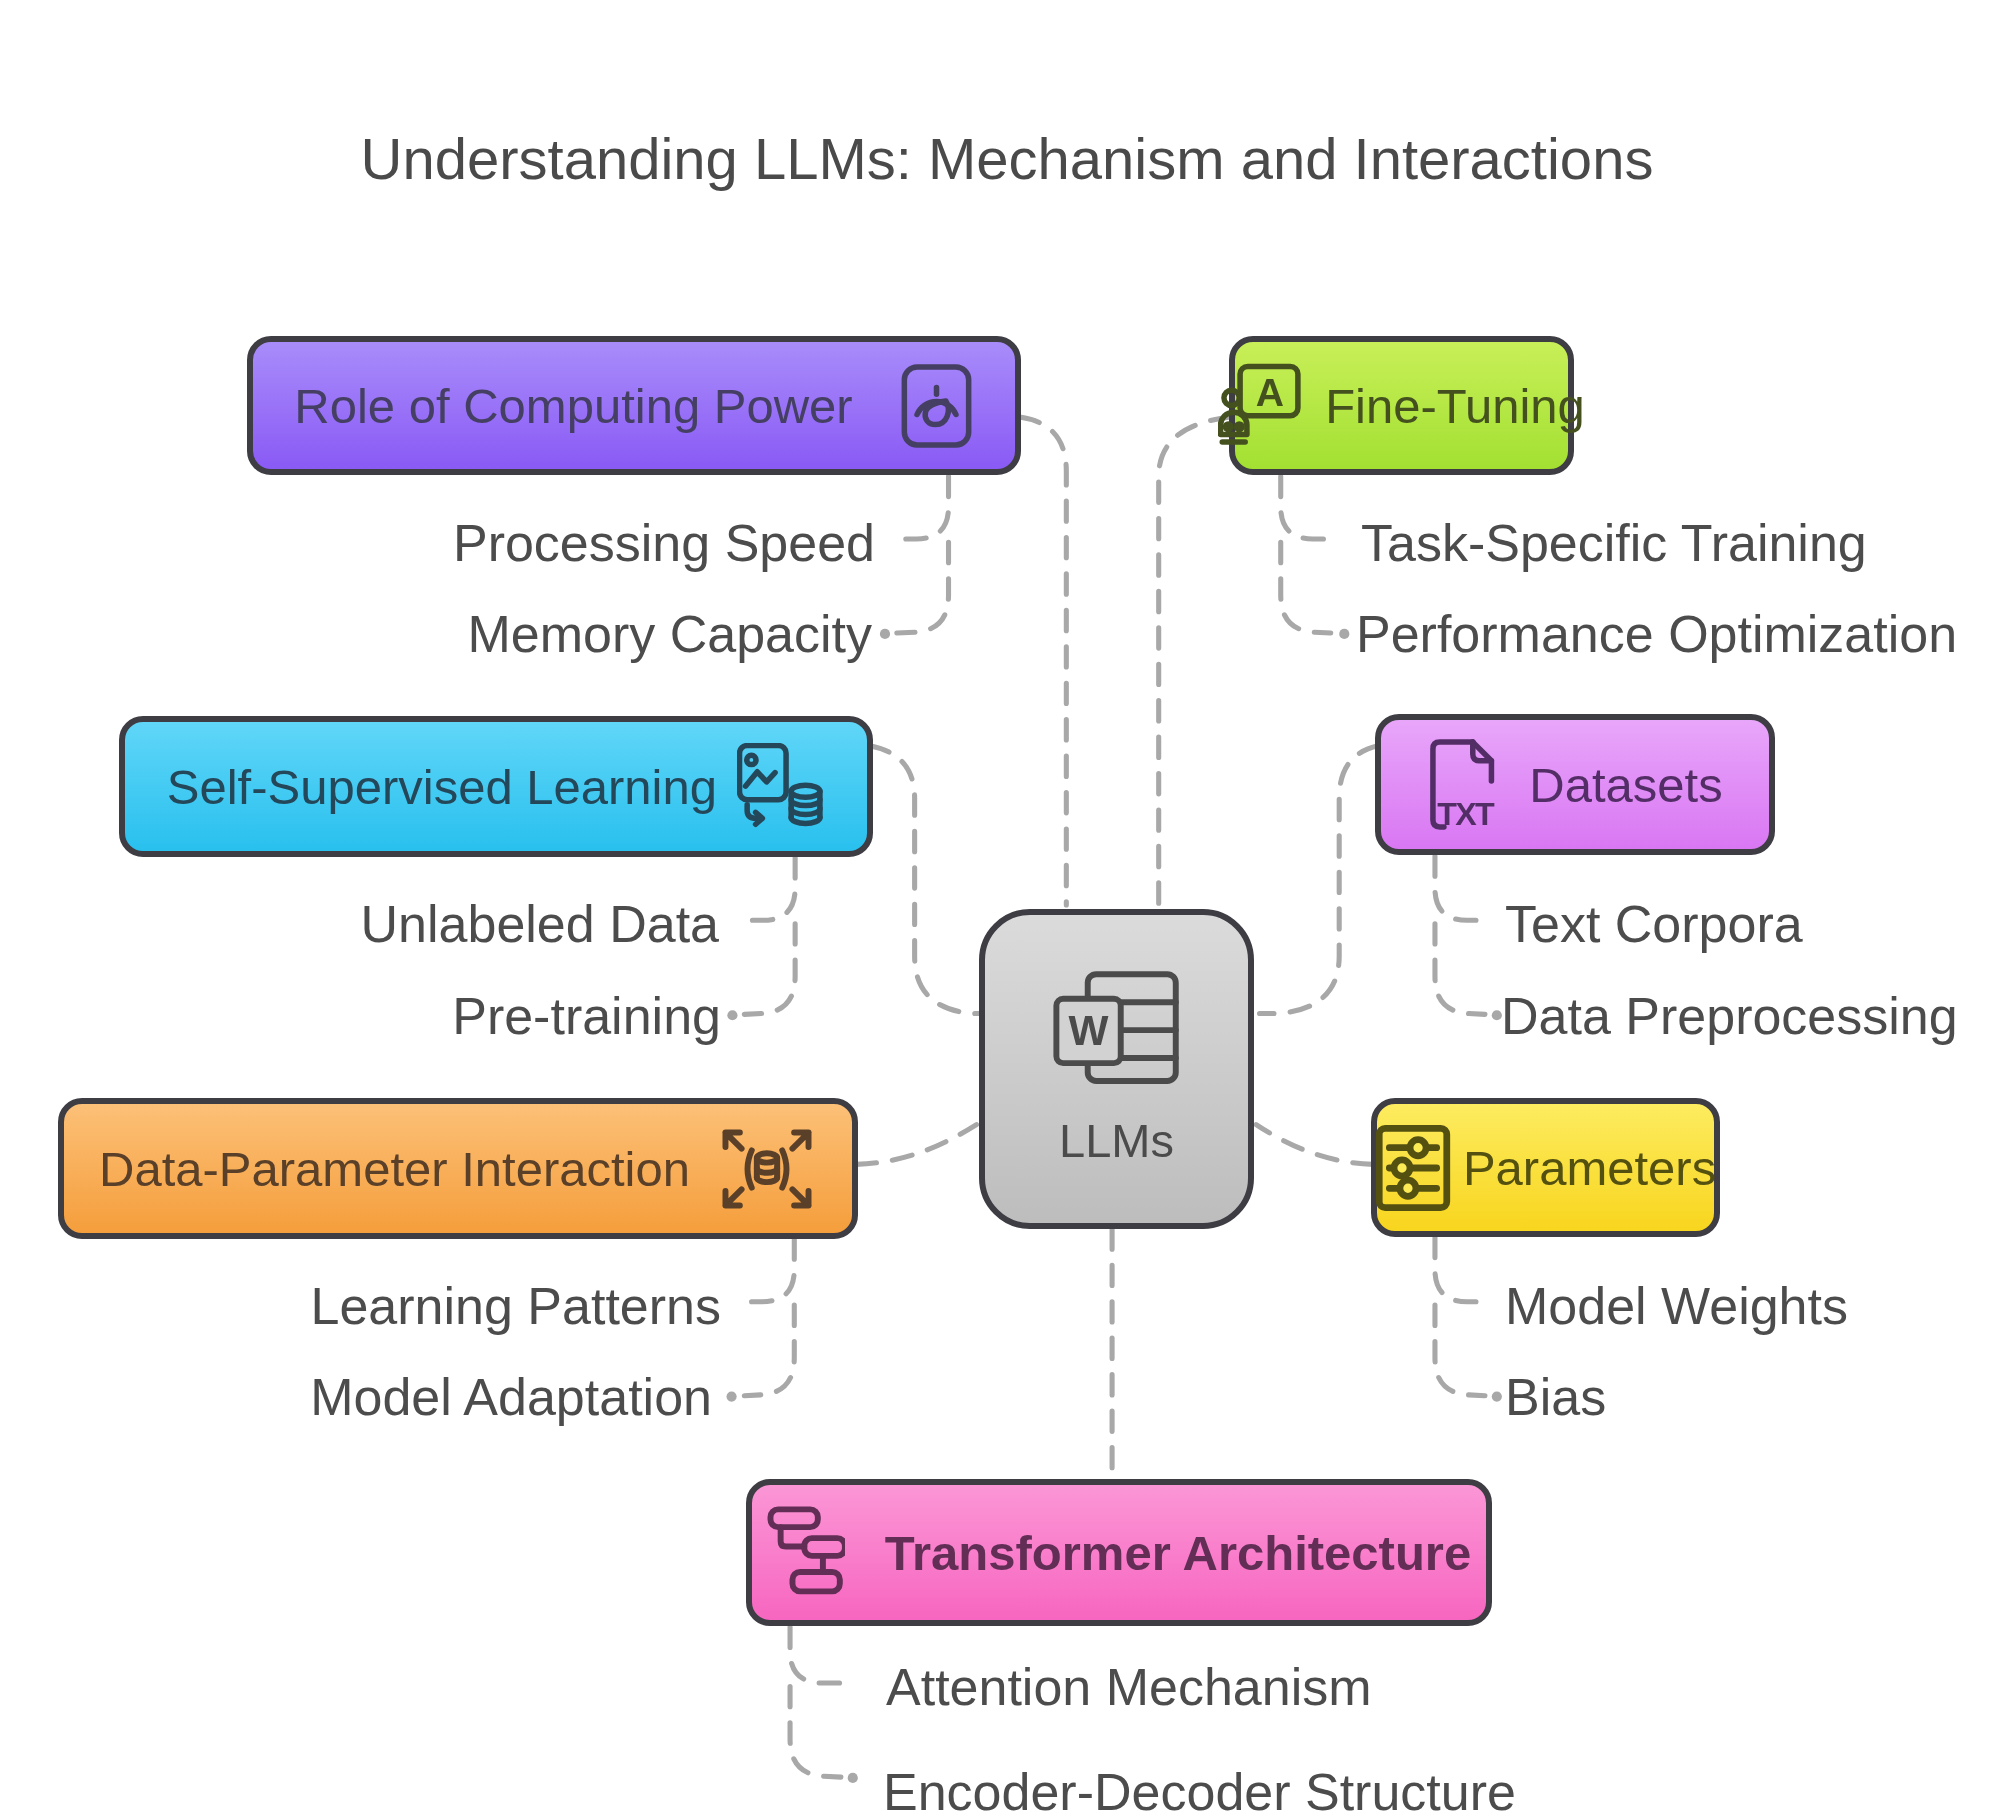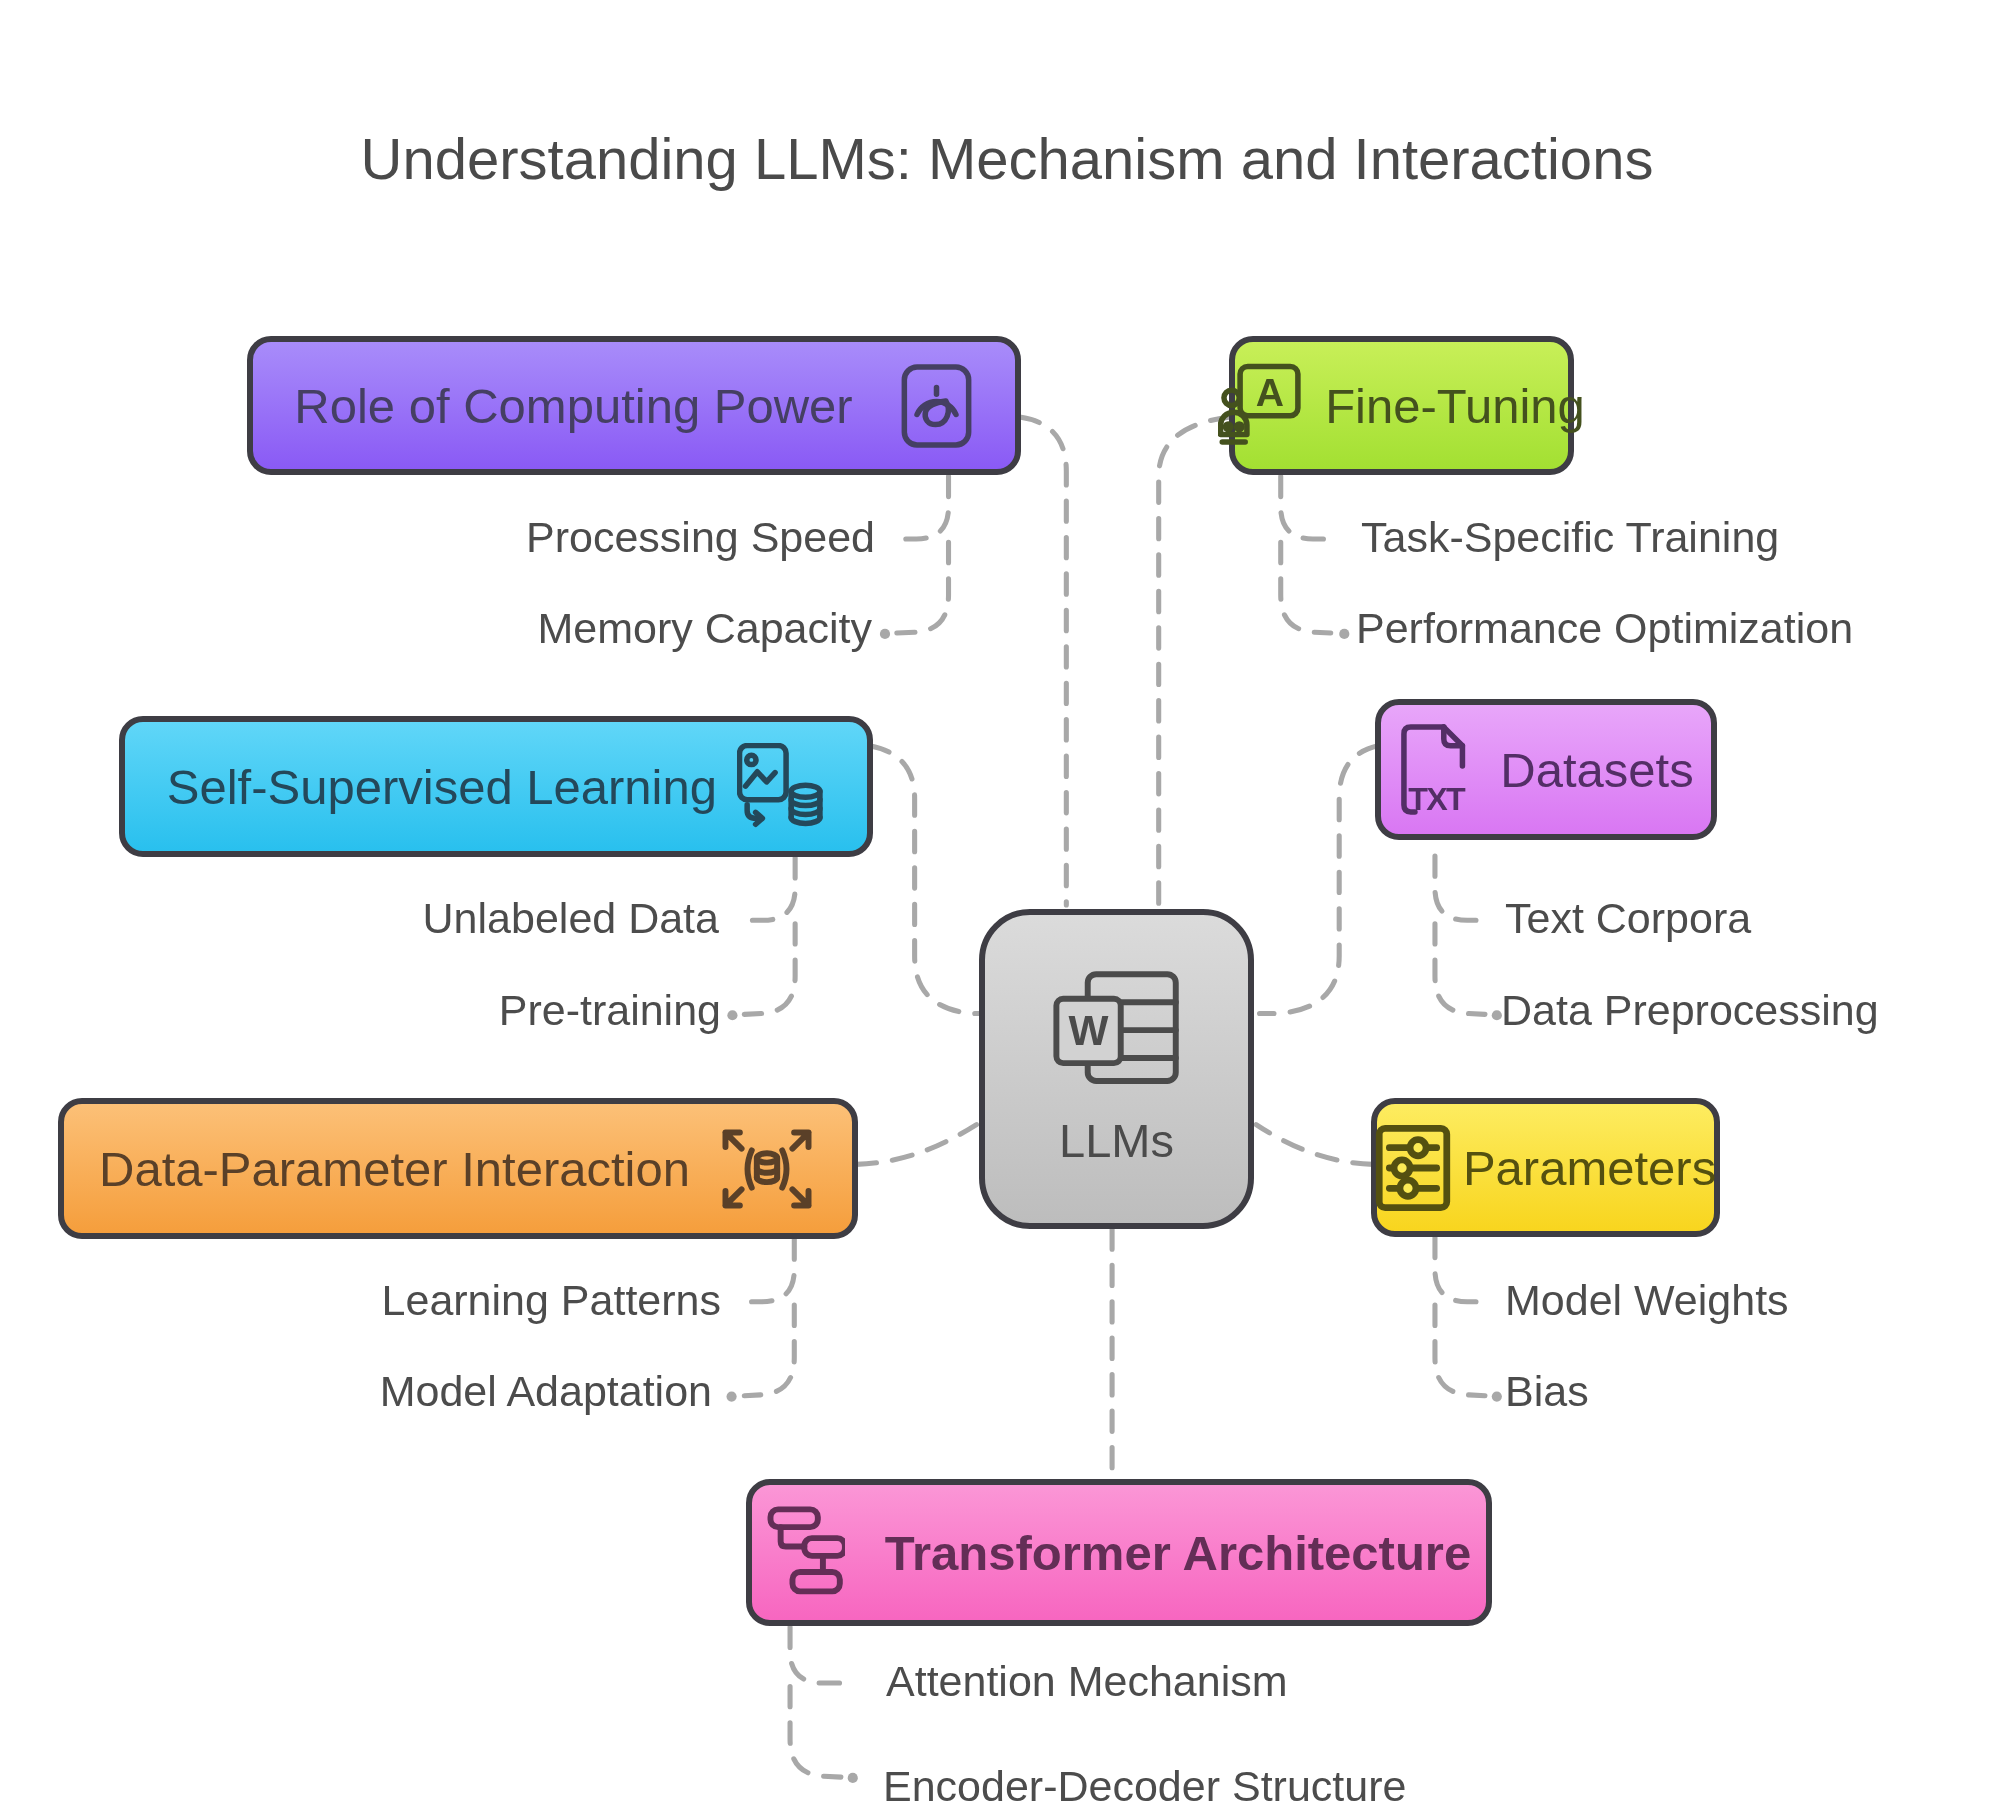--- a/index.html
+++ b/index.html
@@ -14,32 +14,32 @@
         display:flex;align-items:center;justify-content:center;white-space:nowrap;
         font-size:49px;}
   .node .icon{display:flex;align-items:center;}
   .node svg{stroke:currentColor;fill:none;stroke-width:6.5;stroke-linecap:round;stroke-linejoin:round;}
   #n-computing{left:247px;top:336px;width:774px;height:139px;gap:46px;color:#453f63;
         background:linear-gradient(180deg,#a88cfa,#8a5af5);}
   #n-finetuning{left:1229px;top:336px;width:345px;height:139px;gap:22px;color:#44511e;
         background:linear-gradient(180deg,#c8ef58,#a3e032);}
   #n-ssl{left:119px;top:716px;width:754px;height:141px;gap:20.3px;color:#24485a;
         background:linear-gradient(180deg,#60d6f8,#29c0ee);}
-  #n-datasets{left:1375px;top:699px;width:342px;height:141px;gap:24px;color:#532e66;
+  #n-datasets{left:1375px;top:714px;width:400px;height:141px;gap:24px;color:#532e66;
         background:linear-gradient(180deg,#e8a6fa,#d977f3);}
   #n-dpi{left:58px;top:1098px;width:800px;height:141px;gap:27px;color:#5a4028;
         background:linear-gradient(180deg,#fcc077,#f59e3c);}
   #n-params{left:1371px;top:1098px;width:349px;height:139px;gap:12px;color:#545010;
         background:linear-gradient(180deg,#fdec60,#f8d51e);}
   #n-llms{left:979px;top:909px;width:275px;height:320px;border-radius:51px;border-width:6.8px;
         flex-direction:column;gap:15.3px;font-size:47px;color:#4b4b4b;
         background:linear-gradient(180deg,#dbdbdb,#bdbdbd);}
   #n-transformer{left:746px;top:1479px;width:746px;height:147px;gap:40px;color:#632e56;
         background:linear-gradient(180deg,#fb96d6,#f766c0);font-weight:bold;}
-  .child{position:absolute;font-size:43px;color:#4c4c4c;white-space:nowrap;}
+  .child{position:absolute;font-size:52px;color:#4c4c4c;white-space:nowrap;}
   svg text{stroke:none;}
 </style>
 </head>
 <body>
 
 <div class="stage">
 
   <div class="title">Understanding LLMs: Mechanism and Interactions</div>
 
   <svg class="wires" width="2014" height="1811" viewBox="0 0 2376 2137">

